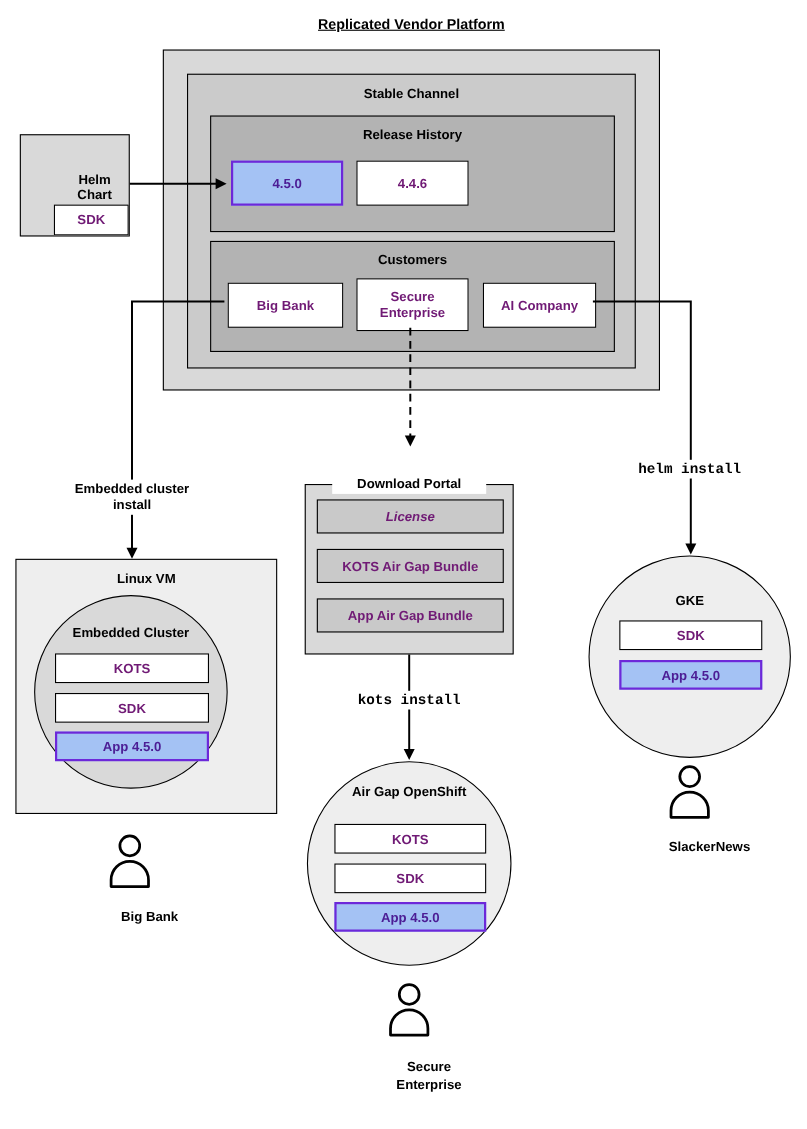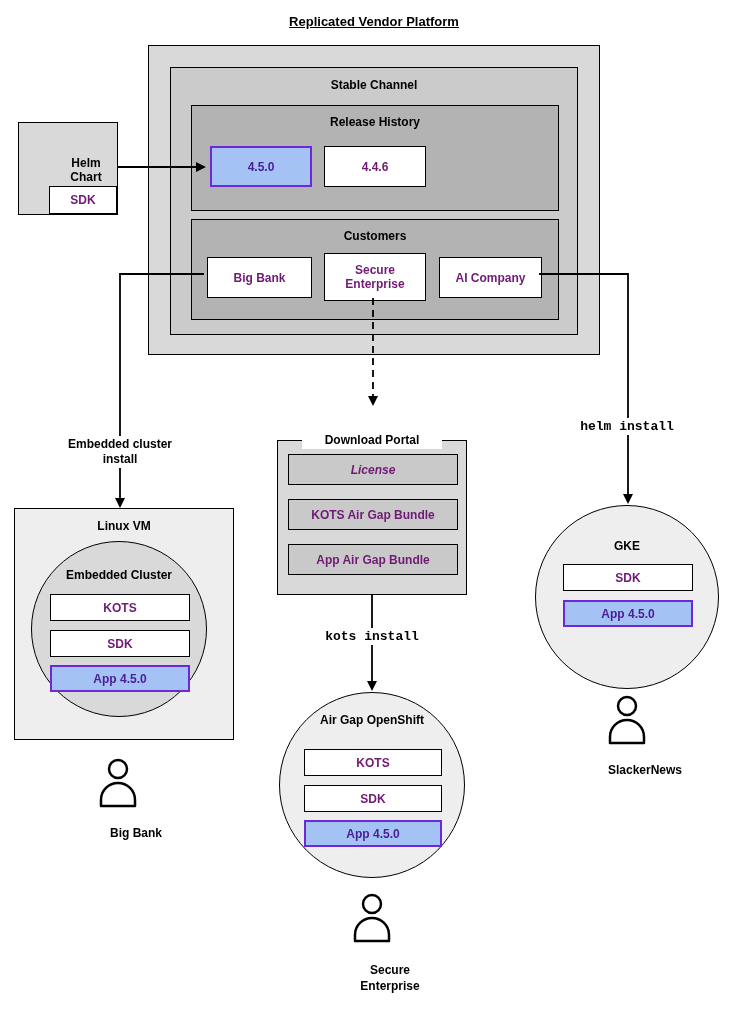--- a/index.html
+++ b/index.html
@@ -47,21 +47,21 @@
         <div class="node" style="left:247px; top:37px; width:103px; height:41px;">AI Company</div>
       </div>
     </div>
   </div>
 
   <div class="box" style="left:18px; top:122px; width:100px; height:93px; background:#d9d9d9;">
     <div class="lbl" style="left:0; top:33px; width:100%;">Helm Chart</div>
     <div class="node" style="left:30px; top:63px; width:68px; height:28px;">SDK</div>
   </div>
 
-  <div class="box" style="left:14px; top:508px; width:220px; height:232px; background:#eeeeee;">
+  <div class="box" style="left:14px; top:508px; width:238px; height:232px; background:#eeeeee;">
     <div class="section-title" style="top:10px;">Linux VM</div>
     <div class="box circle" style="left:16px; top:32px; width:176px; height:176px; background:#d9d9d9;">
       <div class="section-title" style="top:26px;">Embedded Cluster</div>
       <div class="node" style="left:18px; top:52px; width:140px; height:27px;">KOTS</div>
       <div class="node" style="left:18px; top:88px; width:140px; height:27px;">SDK</div>
       <div class="node blue" style="left:18px; top:123px; width:140px; height:27px;">App 4.5.0</div>
     </div>
   </div>
   <svg class="persona" style="left:95px; top:758px;" width="46" height="50" viewBox="0 0 46 50">
     <circle cx="23" cy="11" r="9" fill="#fff" stroke="#000" stroke-width="2.5"></circle>

